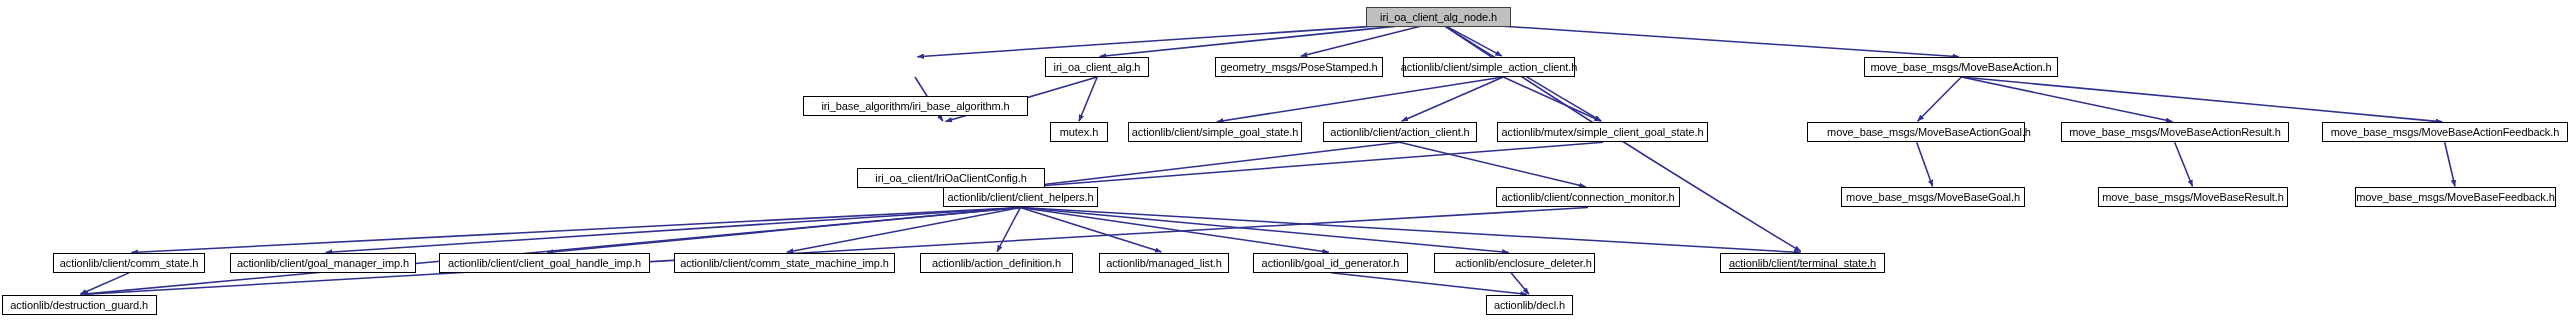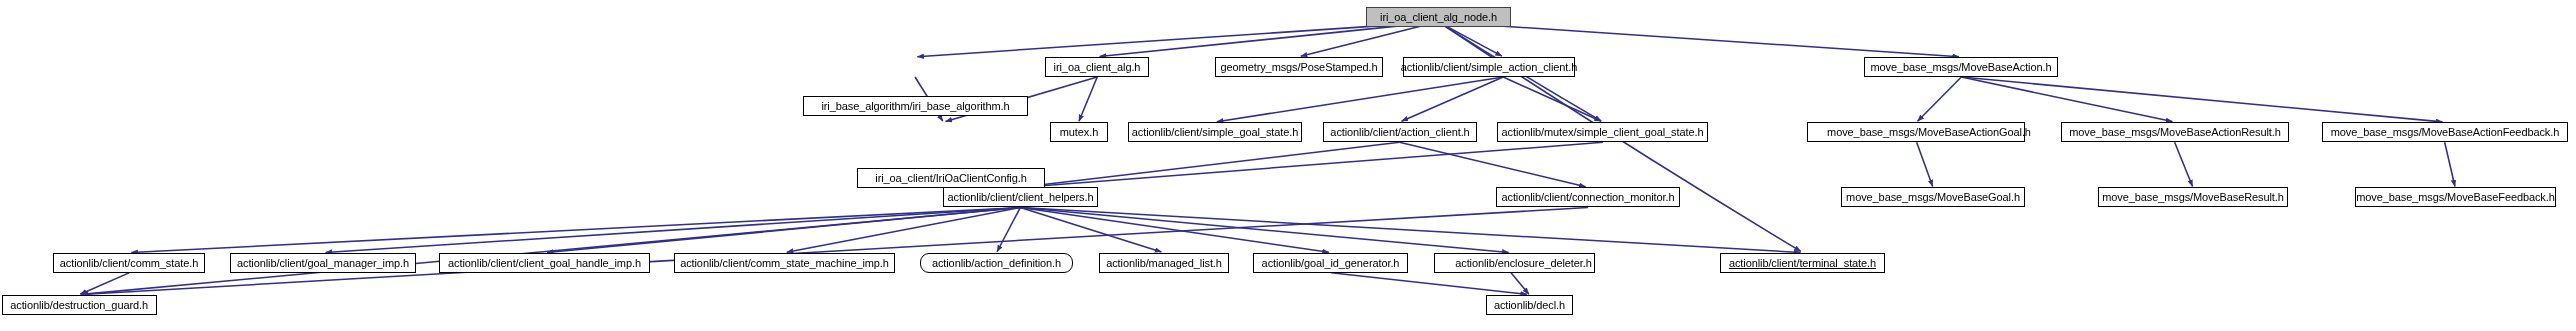--- a/index.html
+++ b/index.html
@@ -161,21 +161,21 @@
       </div>
       <div class="gnode" style="left: 230px; top: 253px; width: 186px;">
         <span class="gnode-label">actionlib/client/goal_manager_imp.h</span>
       </div>
       <div class="gnode" style="left: 439px; top: 253px; width: 211px;">
         <span class="gnode-label">actionlib/client/client_goal_handle_imp.h</span>
       </div>
       <div class="gnode" style="left: 674px; top: 253px; width: 221px;">
         <span class="gnode-label">actionlib/client/comm_state_machine_imp.h</span>
       </div>
-      <div class="gnode" style="left: 920px; top: 253px; width: 153px; border-radius: 9px;">
+      <div class="gnode" style="left: 920px; top: 253px; width: 153px;">
         <span class="gnode-label">actionlib/action_definition.h</span>
       </div>
       <div class="gnode" style="left: 1099px; top: 253px; width: 130px;">
         <span class="gnode-label">actionlib/managed_list.h</span>
       </div>
       <div class="gnode" style="left: 1253px; top: 253px; width: 155px;">
         <span class="gnode-label">actionlib/goal_id_generator.h</span>
       </div>
       <div class="gnode" style="left: 1434px; top: 253px; width: 161px; padding-left: 18px;">
         <span class="gnode-label">actionlib/enclosure_deleter.h</span>

